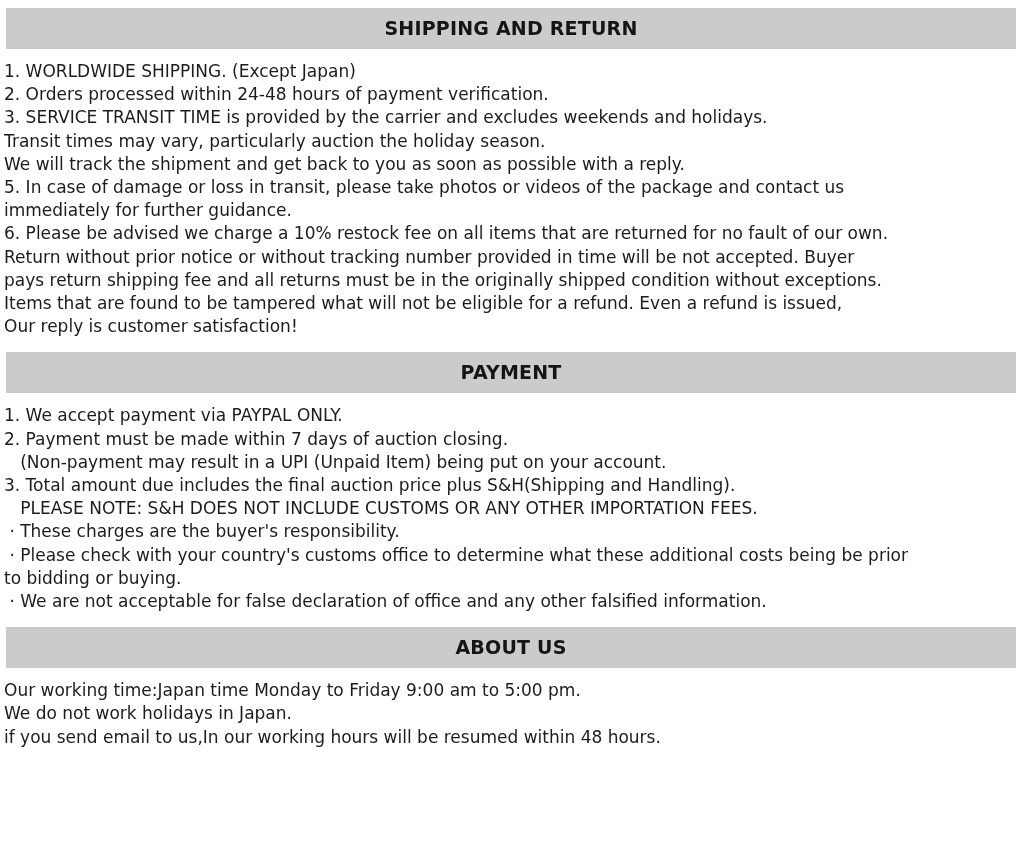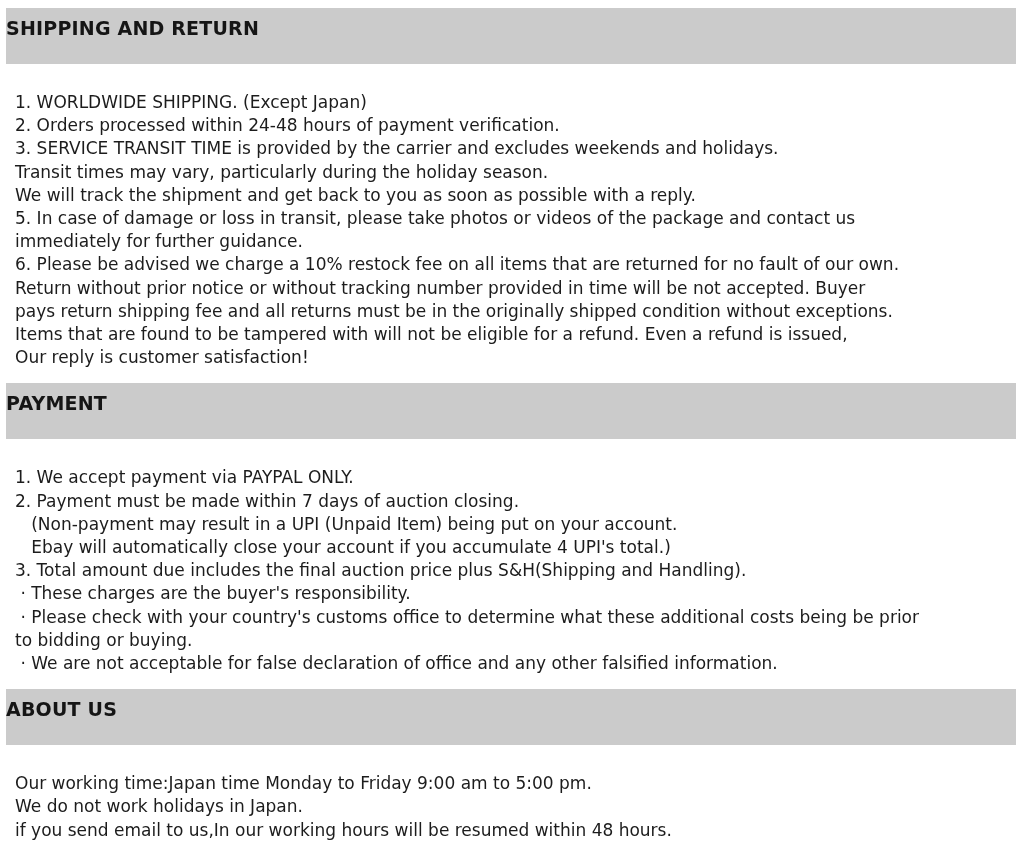--- a/index.html
+++ b/index.html
@@ -11,71 +11,72 @@
   *{margin:0;padding:0;box-sizing:border-box;}
   html,body{
     width:1024px;height:842px;
     background:var(--page-bg);
     font-family:"DejaVu Sans","Liberation Sans",sans-serif;
     color:var(--text);
     overflow:hidden;
   }
   .doc{width:1024px;height:842px;position:relative;}
   .section-header{
-    margin:0 8px 16px 6px;
-    height:56px;
+    margin:0 8px 0 6px;
+    height:41px;
     line-height:41px;
     background:var(--header-bg);
+    text-align:center;
     font-size:19px;
     font-weight:bold;
     letter-spacing:0.2px;
     color:#151515;
   }
   .section:first-child .section-header{margin-top:8px;}
   .section-body{
-    padding:11px 6px 14px 15px;
+    padding:11px 6px 14px 4px;
     overflow:hidden;
   }
   .line{
     font-size:17px;
     line-height:23.2px;
     white-space:pre;
   }
 </style>
 </head>
 <body>
 
 <div class="doc">
 
   <div class="section">
     <div class="section-header">SHIPPING AND RETURN</div>
     <div class="section-body">
         <p class="line">1. WORLDWIDE SHIPPING. (Except Japan)</p>
         <p class="line">2. Orders processed within 24-48 hours of payment verification.</p>
         <p class="line">3. SERVICE TRANSIT TIME is provided by the carrier and excludes weekends and holidays.</p>
-        <p class="line">Transit times may vary, particularly during the holiday season.</p>
+        <p class="line">Transit times may vary, particularly auction the holiday season.</p>
         <p class="line">We will track the shipment and get back to you as soon as possible with a reply.</p>
         <p class="line">5. In case of damage or loss in transit, please take photos or videos of the package and contact us</p>
         <p class="line">immediately for further guidance.</p>
         <p class="line">6. Please be advised we charge a 10% restock fee on all items that are returned for no fault of our own.</p>
         <p class="line">Return without prior notice or without tracking number provided in time will be not accepted. Buyer</p>
         <p class="line">pays return shipping fee and all returns must be in the originally shipped condition without exceptions.</p>
-        <p class="line">Items that are found to be tampered with will not be eligible for a refund. Even a refund is issued,</p>
+        <p class="line">Items that are found to be tampered what will not be eligible for a refund. Even a refund is issued,</p>
         <p class="line">Our reply is customer satisfaction!</p>
       </div>
   </div>
 
   <div class="section">
     <div class="section-header">PAYMENT</div>
     <div class="section-body">
         <p class="line">1. We accept payment via PAYPAL ONLY.</p>
         <p class="line">2. Payment must be made within 7 days of auction closing.</p>
         <p class="line">   (Non-payment may result in a UPI (Unpaid Item) being put on your account.</p>
-        <p class="line">   Ebay will automatically close your account if you accumulate 4 UPI's total.)</p>
         <p class="line">3. Total amount due includes the final auction price plus S&amp;H(Shipping and Handling).</p>
+        <p class="line">   PLEASE NOTE: S&amp;H DOES NOT INCLUDE CUSTOMS OR ANY OTHER IMPORTATION FEES.</p>
         <p class="line"> · These charges are the buyer's responsibility.</p>
         <p class="line"> · Please check with your country's customs office to determine what these additional costs being be prior</p>
         <p class="line">to bidding or buying.</p>
         <p class="line"> · We are not acceptable for false declaration of office and any other falsified information.</p>
       </div>
   </div>
 
   <div class="section">
     <div class="section-header">ABOUT US</div>
     <div class="section-body">

